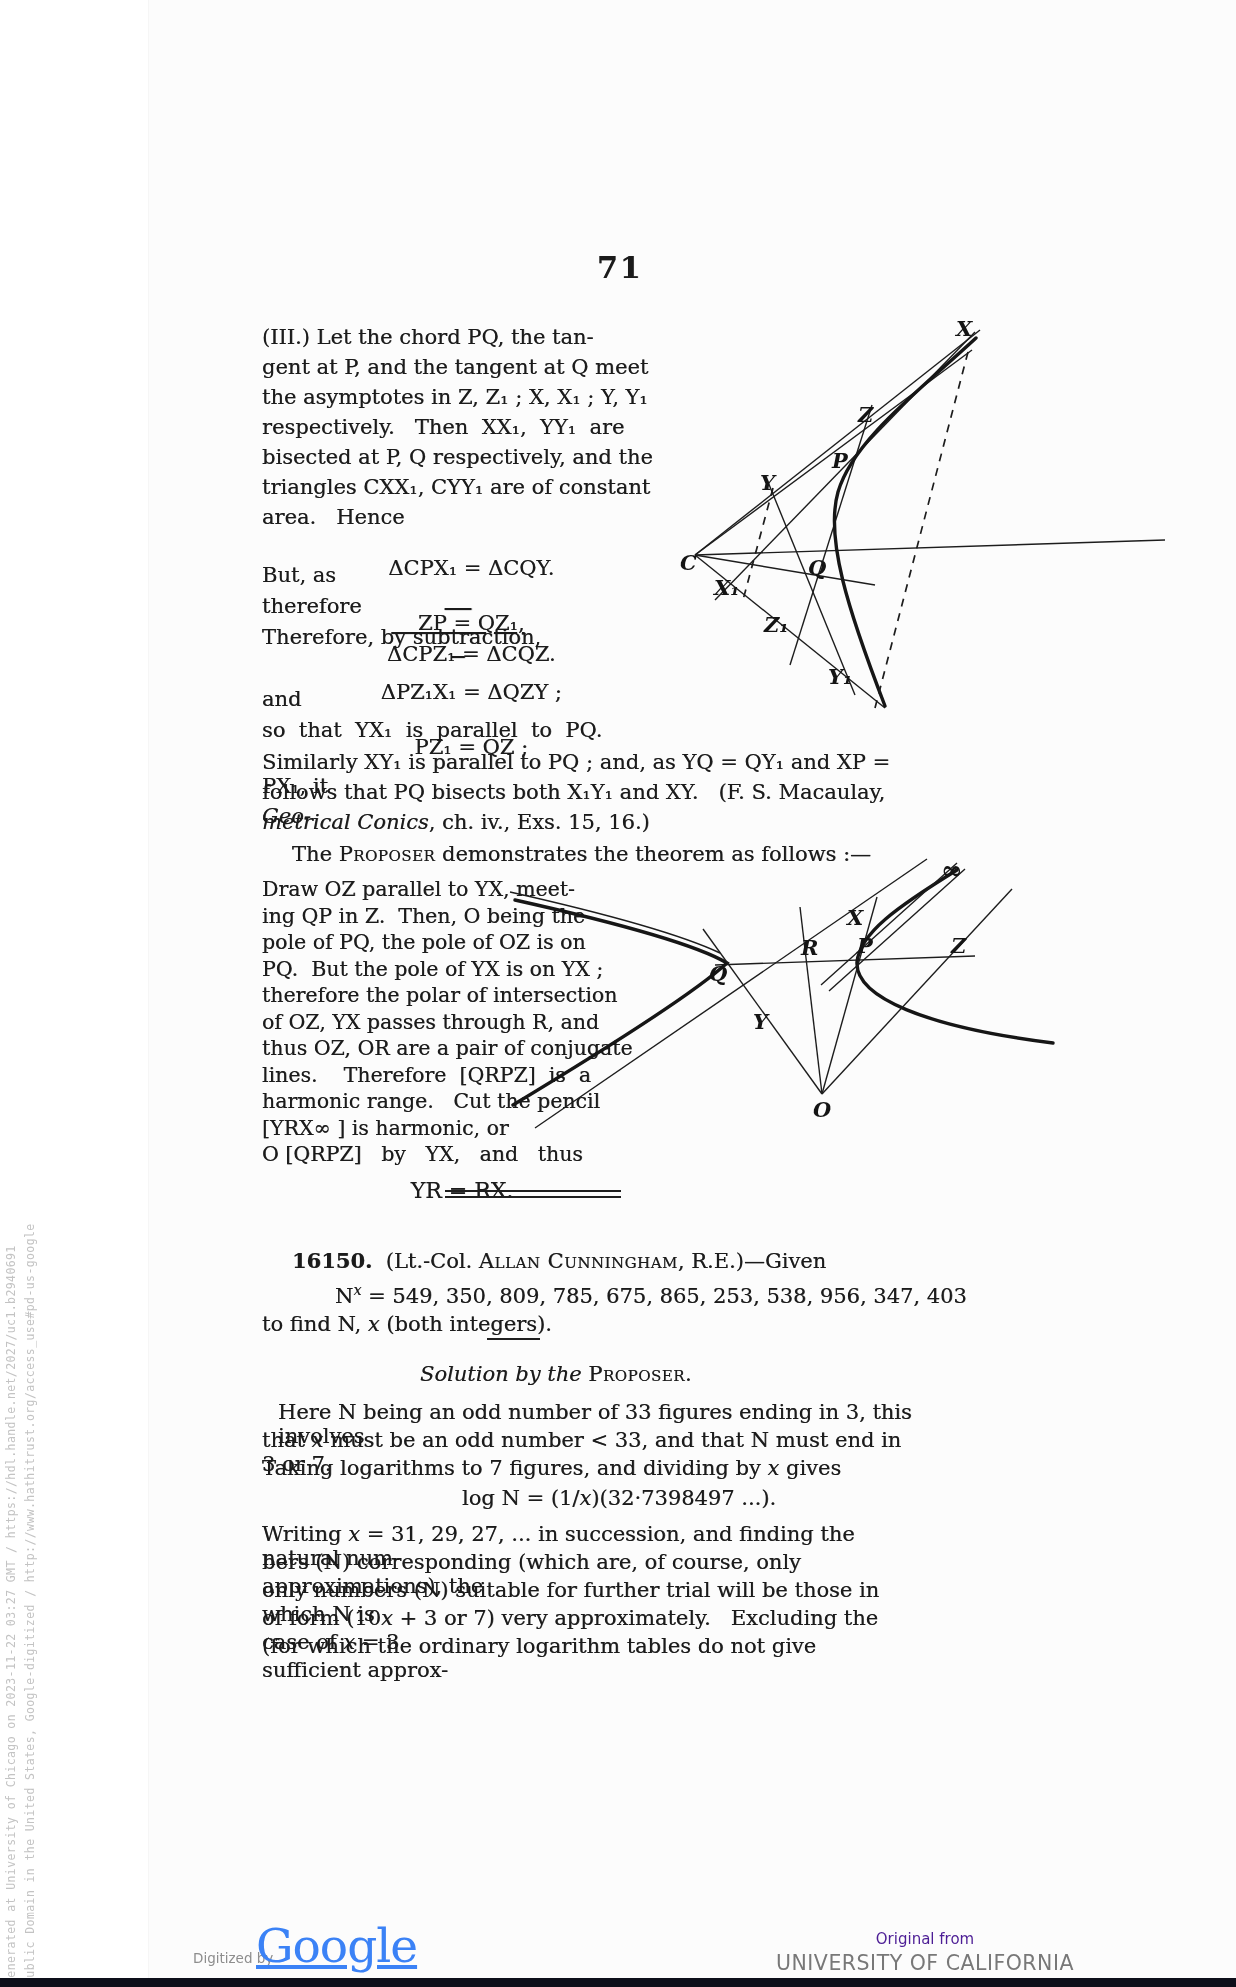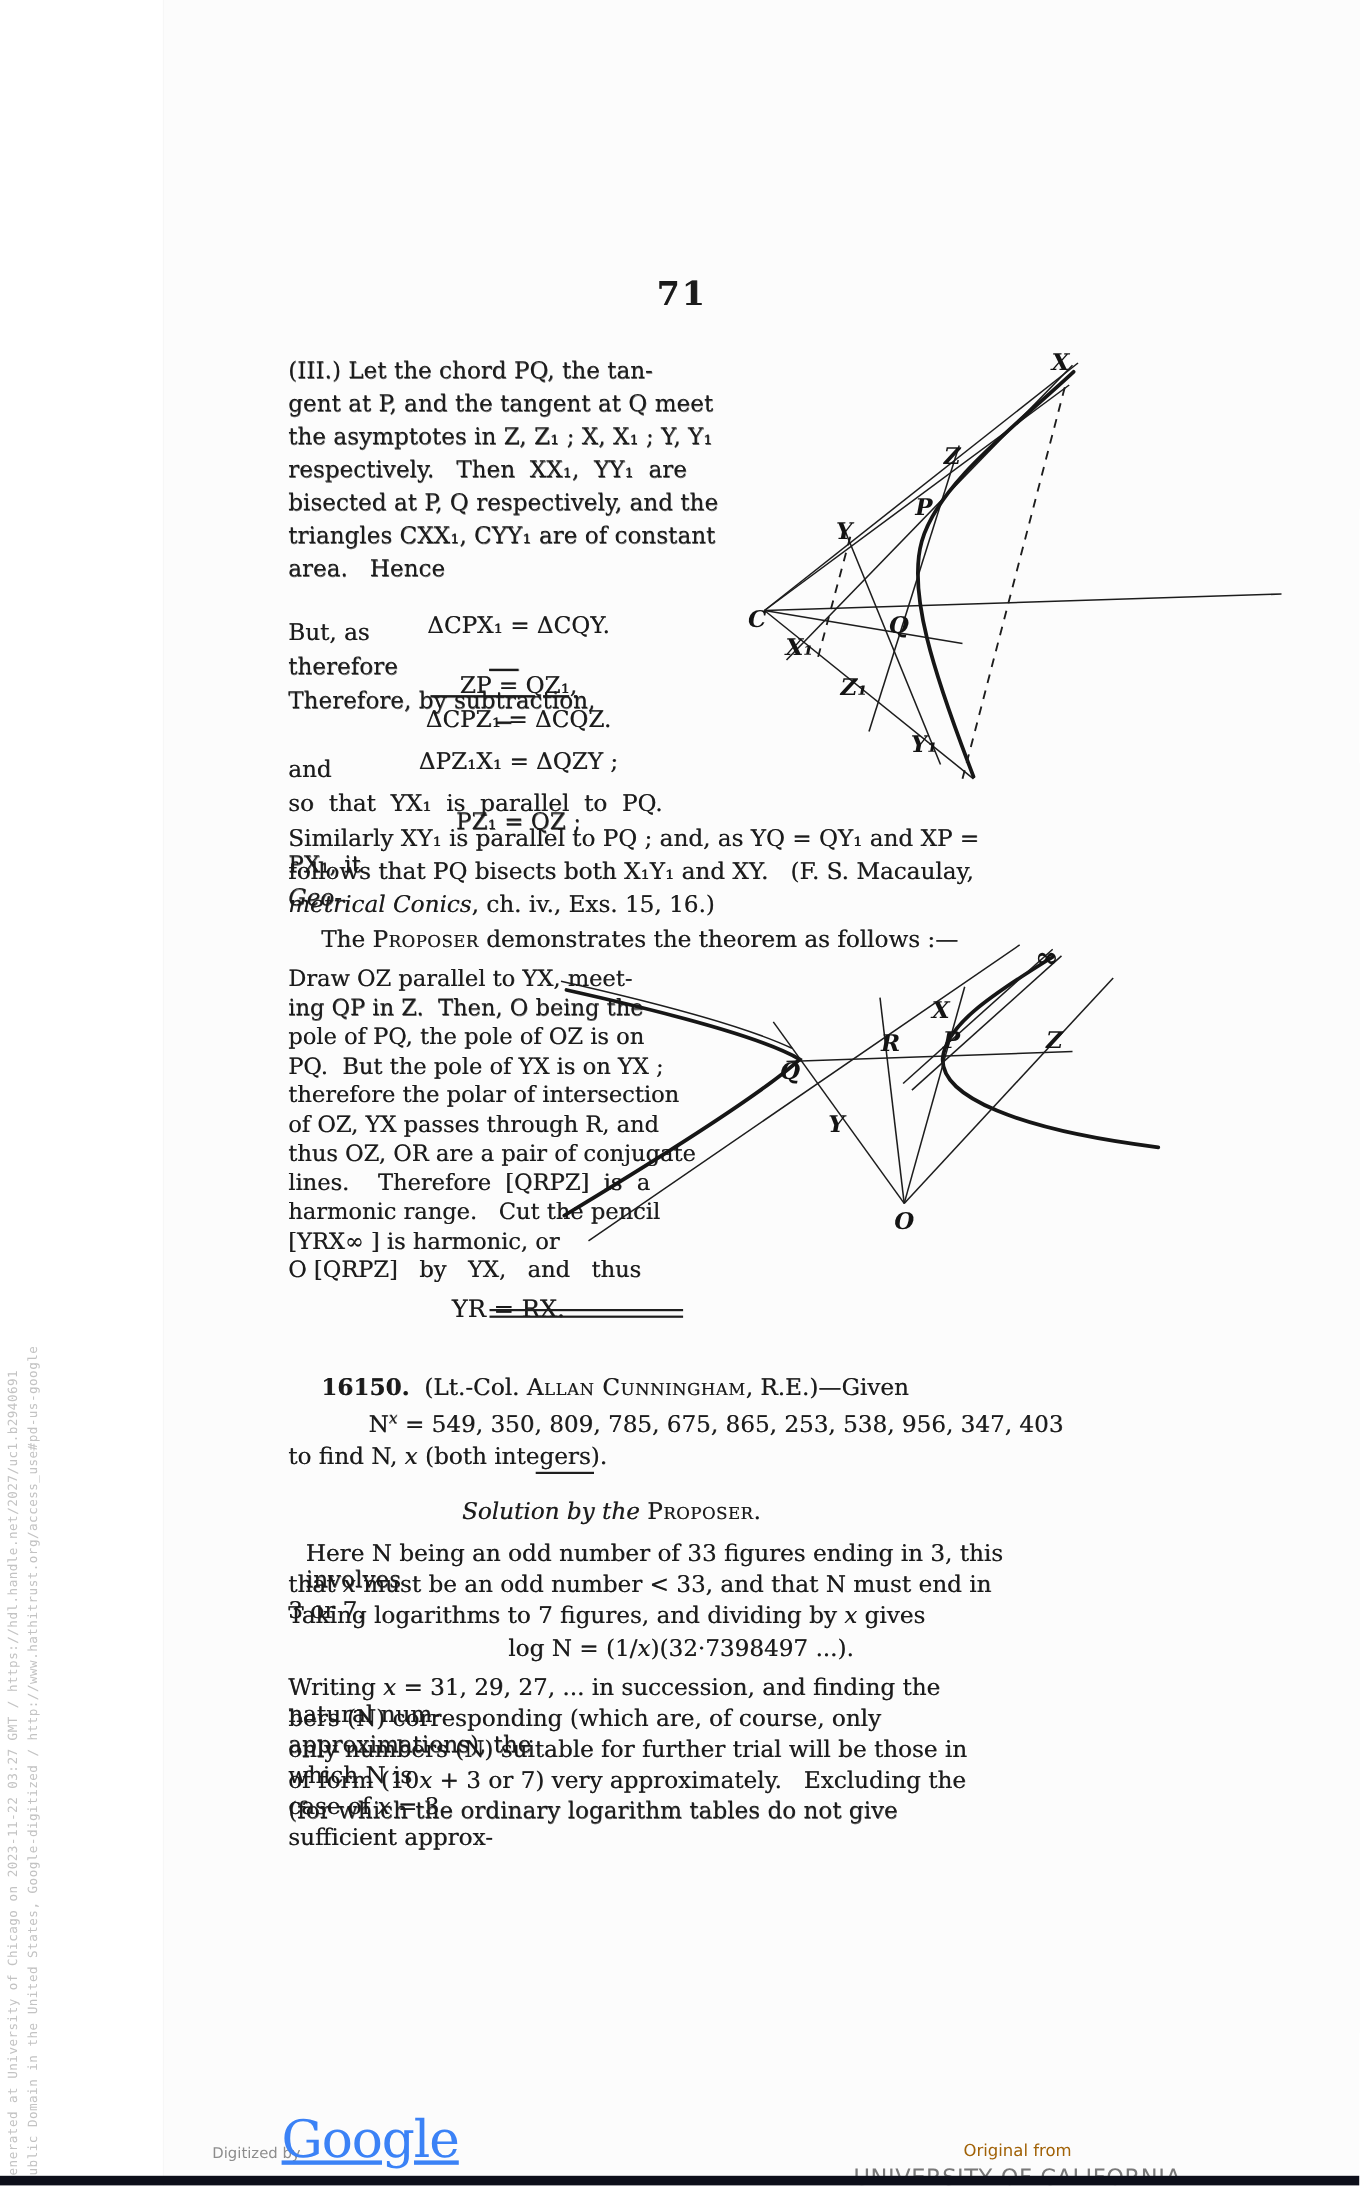--- a/index.html
+++ b/index.html
@@ -32,21 +32,21 @@
   svg{position:absolute;overflow:visible;}
   .dline{stroke:#1d1d1d;stroke-width:1.4;fill:none;}
   .dbold{stroke:#161616;stroke-width:3.4;fill:none;stroke-linecap:round;}
   .ddash{stroke:#1d1d1d;stroke-width:1.7;fill:none;stroke-dasharray:8 7;}
   .dlabel{font-family:"DejaVu Serif",serif;font-style:italic;font-weight:bold;font-size:21px;fill:#141414;}
   .footer-small{position:absolute;font-family:"DejaVu Sans","Liberation Sans",sans-serif;color:#8d8d8d;}
   .glogo{position:absolute;left:256px;top:1918px;font-family:"DejaVu Serif",serif;
          font-size:47px;color:#3b82f6;letter-spacing:-1px;text-decoration:underline;}
   .origblock{position:absolute;left:755px;top:1930px;width:340px;text-align:center;
          font-family:"DejaVu Sans","Liberation Sans",sans-serif;}
-  .orig1{font-size:15px;color:#a16207;margin-top:16px;}
+  .orig1{font-size:15px;color:#4c1d95;}
   .orig2{font-size:20.5px;color:#787878;margin-top:3px;letter-spacing:0.5px;}
   .bottombar{position:absolute;left:0;bottom:0;width:1236px;height:9px;background:#0d0f1a;}
 </style>
 </head>
 <body>
 
 <div class="page">
 
   <div class="margin-strip"></div>
 

